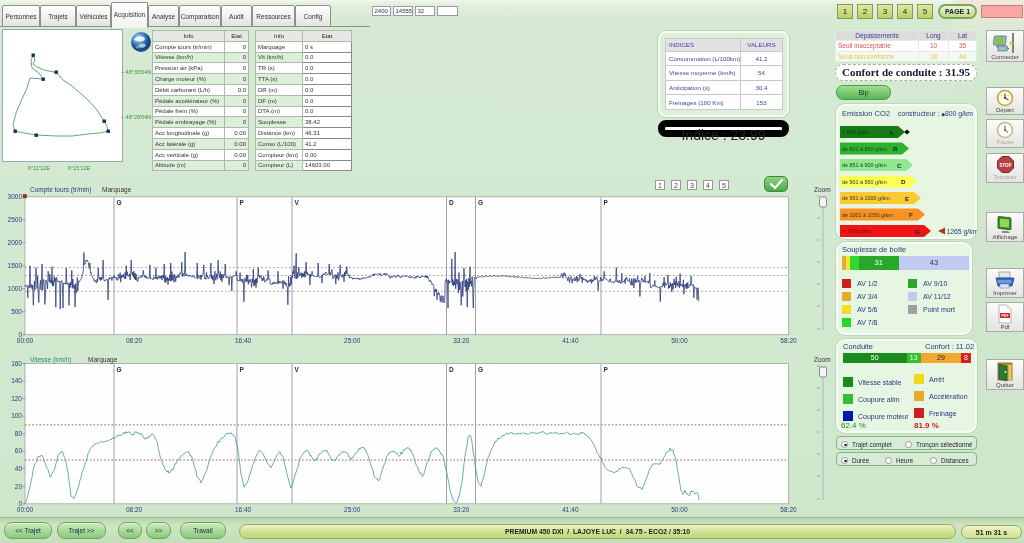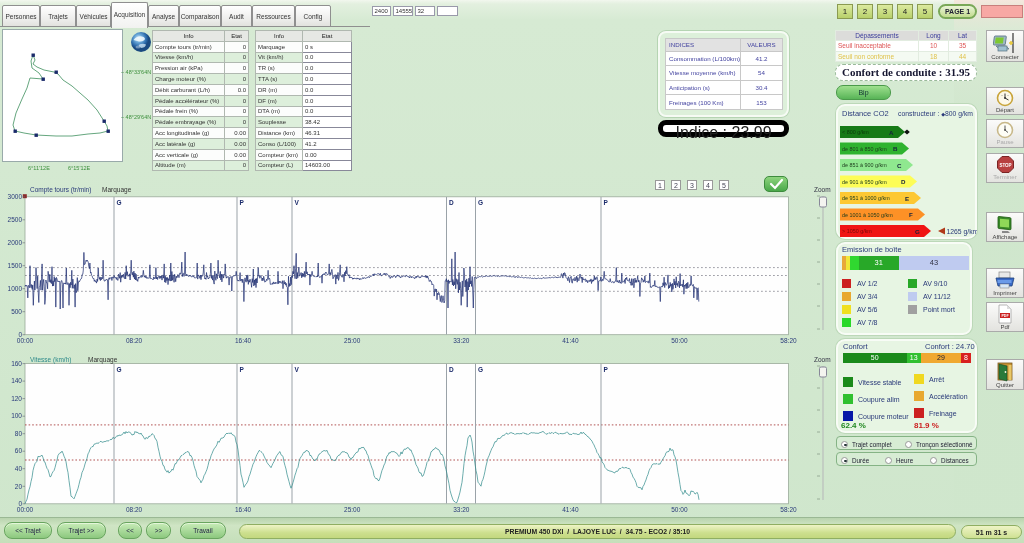--- a/index.html
+++ b/index.html
@@ -22,21 +22,21 @@
 .itbl tr:nth-child(odd) td{background:#ddefdb;}
 .itbl tr:nth-child(even) td{background:#fcfdfc;}
 .itbl td.vcell{background:#fff !important;border:1px solid #889;}
 
 .tin{position:absolute;top:6px;height:10px;background:#fff;border:1px solid #99a;font-size:6px;color:#333;padding-left:1.5px;line-height:8.5px;overflow:hidden;}
 
 #indpan{left:658px;top:31px;width:131px;height:86px;background:#ddf0da;border:2px solid #f6fbf4;border-radius:8px;box-shadow:0 0 0 1px #b5d4b2;}
 #indtbl{left:665px;top:38px;width:118px;border-collapse:collapse;font-size:6.2px;color:#4444a0;background:#fff;table-layout:fixed;}
 #indtbl td,#indtbl th{border:1px solid #c8c8c8;height:14.6px;padding:0 3px;font-weight:normal;white-space:nowrap;overflow:hidden;}
 #indtbl th{background:#e2e2e2;height:12.5px;}
-#indice{left:658px;top:120px;width:131px;height:17px;background:#fff;border:5px solid #000000;border-radius:8px;font-size:16px;color:#222;text-align:center;line-height:16px;}
+#indice{left:658px;top:120px;width:131px;height:17px;background:#fff;border:7px solid #000000;border-radius:8px;font-size:14px;color:#222;text-align:center;line-height:16px;}
 
 .numbtn{position:absolute;top:4px;width:16px;height:15px;background:linear-gradient(180deg,#dceaa0,#b8d06a);border:1px solid #8a9a50;font-size:8px;color:#222;text-align:center;line-height:14px;}
 #pagepill{left:938px;top:4px;width:39px;height:15px;background:linear-gradient(180deg,#eaf4d8,#c2dc8e);border:2px solid #7aa858;border-radius:8px;font-size:7px;font-weight:bold;color:#223;text-align:center;line-height:12px;}
 #pinkbox{left:981px;top:5px;width:42px;height:13px;background:#f7a8a4;border:1px solid #c87f7c;}
 
 #dep{left:835px;top:30px;width:142px;border-collapse:collapse;font-size:6.5px;table-layout:fixed;}
 #dep th,#dep td{height:10.3px;padding:0 2px;font-weight:normal;border:1px solid #e2ece0;}
 #dep th{background:#dcdcda;color:#3a3a9a;}
 #dep tr.r1 td{background:#fff;color:#d55;}
 #dep tr.r2 td{background:#f4faf2;color:#e0c24a;}
@@ -281,21 +281,21 @@
         <td>Seuil non conforme</td>
         <td style="text-align:center;">18</td>
         <td style="text-align:center;">44</td>
       </tr>
 </tbody>
   </table>
 <div id="confort" class="abs">Confort de conduite : 31.95</div>
 <div id="bip" class="abs">Bip</div>
 
 <div class="pan" style="left:836px;top:104px;width:141px;height:135px;"></div>
-<div class="pantitle" style="left:842px;top:109px;">Distance CO2</div>
+<div class="pantitle" style="left:842px;top:109px;">Emission CO2</div>
 <div class="pantitle" style="right:51px;top:110px;font-size:6.8px;">constructeur : <span style="font-size:5px;">◆</span>800 g/km</div>
 <svg class="abs" style="left:836px;top:104px;" width="141" height="135" viewBox="0 0 141 135">
 <g font-family="Liberation Sans, sans-serif">
 <path d="M4 22 h58 l7 6 l-7 6 h-58 Z" fill="#167a16"></path>
 <path d="M4 38.5 h62 l7 6 l-7 6 h-62 Z" fill="#2fb32f"></path>
 <path d="M4 55 h66 l7 6 l-7 6 h-66 Z" fill="#8fe88f"></path>
 <path d="M4 71.5 h70 l7 6 l-7 6 h-70 Z" fill="#fdfd57"></path>
 <path d="M4 88 h74 l7 6 l-7 6 h-74 Z" fill="#fdc832"></path>
 <path d="M4 104.5 h78 l7 6 l-7 6 h-78 Z" fill="#fd9126"></path>
 <path d="M4 121 h84 l7 6 l-7 6 h-84 Z" fill="#f01414"></path>
@@ -317,21 +317,21 @@
         <text x="73" y="113">F</text>
         <text x="79" y="129.5">G</text>
 </g>
 <path d="M71 25.4 l2.8 2.6 l-2.8 2.6 l-2.8 -2.6 Z" fill="#111"></path>
 <path d="M109 123.5 v7 l-7 -3.5 Z" fill="#b03a1a"></path>
 <text x="110.5" y="130" font-size="6.8" fill="#283878">1265 g/km</text>
 </g>
   </svg>
 
 <div class="pan" style="left:836px;top:242px;width:136px;height:93px;"></div>
-<div class="pantitle" style="left:842px;top:245px;">Emission de boîte</div>
+<div class="pantitle" style="left:842px;top:245px;">Souplesse de boîte</div>
 <div class="abs" style="left:842px;top:256px;width:127px;height:14px;display:flex;font-size:7.5px;">
 <div style="width:3.5px;background:#e8a838;"></div>
 <div style="width:4px;background:#f0e838;"></div>
 <div style="width:9px;background:#30d830;"></div>
 <div style="width:40.5px;background:#28a828;color:#fff;text-align:center;line-height:13px;">31</div>
 <div style="flex:1;background:#bfcbf0;color:#334;text-align:center;line-height:13px;">43</div>
 </div>
 <div class="sq" style="left:842px;top:279px;background:#cc2020;"></div>
 <div class="ltxt" style="left:857px;top:280px;">AV 1/2</div>
 <div class="sq" style="left:842px;top:292px;background:#e8a830;"></div>
@@ -341,41 +341,41 @@
 <div class="sq" style="left:842px;top:318px;background:#28d828;"></div>
 <div class="ltxt" style="left:857px;top:319px;">AV 7/8</div>
 <div class="sq" style="left:908px;top:279px;background:#28a828;"></div>
 <div class="ltxt" style="left:923px;top:280px;">AV 9/10</div>
 <div class="sq" style="left:908px;top:292px;background:#bfcbf0;"></div>
 <div class="ltxt" style="left:923px;top:293px;">AV 11/12</div>
 <div class="sq" style="left:908px;top:305px;background:#a0a0a0;"></div>
 <div class="ltxt" style="left:923px;top:306px;">Point mort</div>
 
 <div class="pan" style="left:836px;top:339px;width:141px;height:94px;"></div>
-<div class="pantitle" style="left:843px;top:342px;">Confort</div>
-<div class="pantitle" style="left:925px;top:342px;">Confort : 24.70</div>
+<div class="pantitle" style="left:843px;top:342px;">Conduite</div>
+<div class="pantitle" style="left:925px;top:342px;">Confort : 11.02</div>
 <div class="abs" style="left:843px;top:353px;width:128px;height:10px;display:flex;font-size:7px;">
 <div style="width:63.5px;background:#1a8a1a;color:#fff;text-align:center;line-height:9px;">50</div>
 <div style="width:14.5px;background:#30c030;color:#fff;text-align:center;line-height:9px;">13</div>
 <div style="width:40px;background:#f0a830;color:#223;text-align:center;line-height:9px;">29</div>
 <div style="flex:1;background:#d82020;color:#fff;text-align:center;line-height:9px;">8</div>
 </div>
 <div class="sq" style="left:843px;top:377px;width:10px;height:10px;background:#1a8a1a;"></div>
 <div class="ltxt" style="left:858px;top:379px;">Vitesse stable</div>
 <div class="sq" style="left:843px;top:394px;width:10px;height:10px;background:#30c030;"></div>
 <div class="ltxt" style="left:858px;top:396px;">Coupure alim</div>
 <div class="sq" style="left:843px;top:411px;width:10px;height:10px;background:#0818a8;"></div>
 <div class="ltxt" style="left:858px;top:413px;">Coupure moteur</div>
 <div class="sq" style="left:914px;top:374px;width:10px;height:10px;background:#f0d820;"></div>
 <div class="ltxt" style="left:929px;top:376px;">Arrêt</div>
 <div class="sq" style="left:914px;top:391px;width:10px;height:10px;background:#e8a830;"></div>
 <div class="ltxt" style="left:929px;top:393px;">Accélération</div>
 <div class="sq" style="left:914px;top:408px;width:10px;height:10px;background:#cc2020;"></div>
 <div class="ltxt" style="left:929px;top:410px;">Freinage</div>
-<div class="abs" style="left:841px;top:421px;font-size:8px;font-weight:bold;color:#208820;">62.4 %</div>
+<div class="abs" style="left:841px;top:421px;font-size:8px;font-weight:normal;color:#208820;">62.4 %</div>
 <div class="abs" style="left:914px;top:421px;font-size:8px;font-weight:bold;color:#cc2020;">81.9 %</div>
 
 <div class="rrow" style="top:436px;">
 <div class="rad on" style="left:4px;"></div>
     <div class="rlab" style="left:15px;">Trajet complet</div>
 <div class="rad" style="left:68px;"></div>
     <div class="rlab" style="left:79px;">Tronçon sélectionné</div>
 </div>
 <div class="rrow" style="top:452px;">
 <div class="rad on" style="left:4px;"></div>

